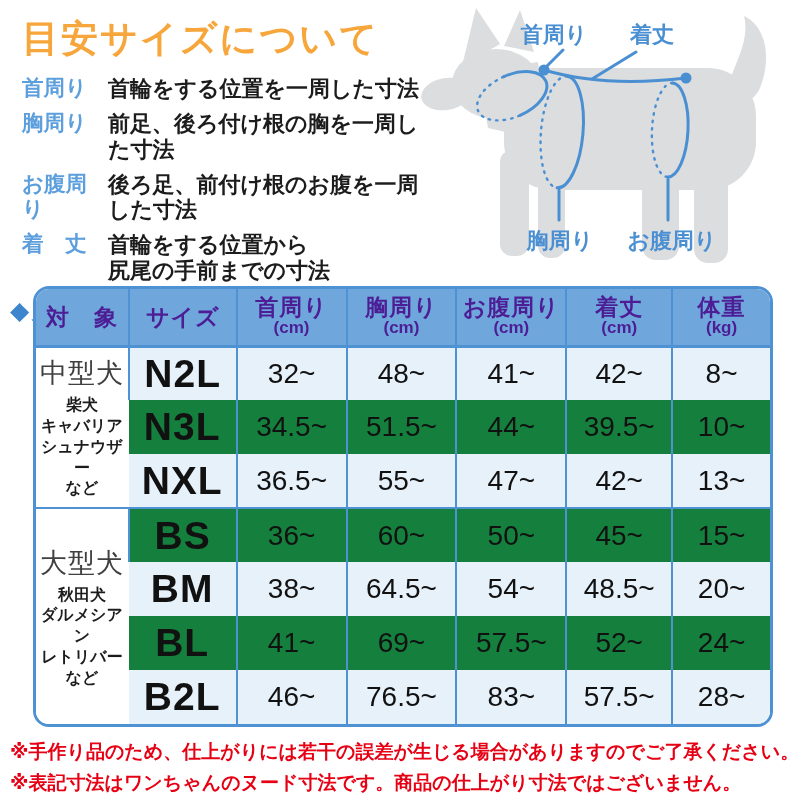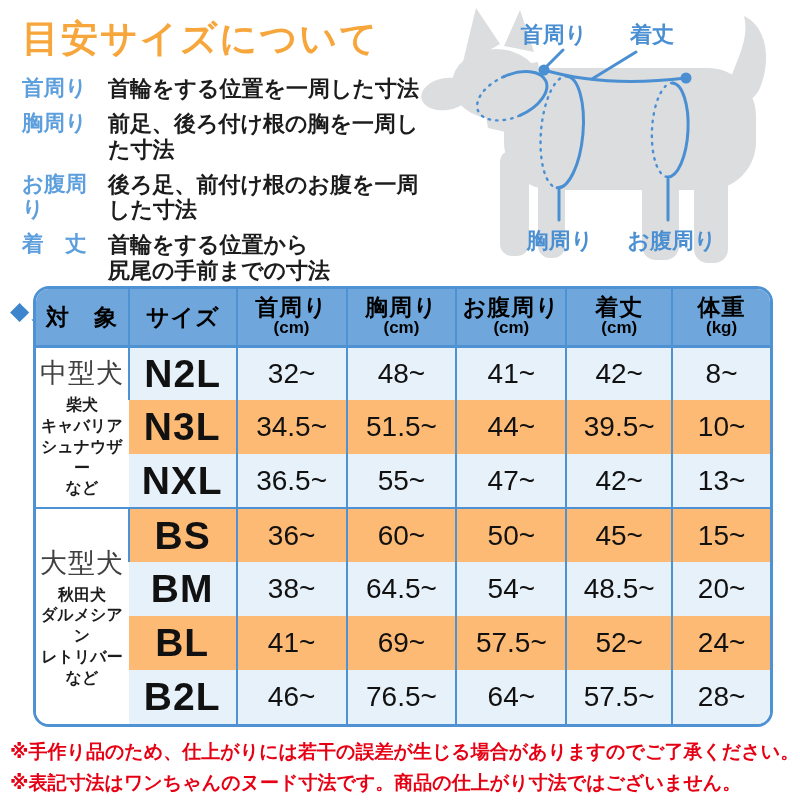--- a/index.html
+++ b/index.html
@@ -18,26 +18,26 @@
   .dog-fig{position:absolute;left:420px;top:0;width:380px;height:300px;}
 
   .section-heading{position:absolute;left:10px;top:246px;font-size:25px;
                    font-weight:bold;color:#3D86CD;letter-spacing:0.5px;margin-top:48px;}
 
   .table-wrap{position:absolute;left:33px;top:286px;width:734px;
               border:3px solid #4E92D4;border-radius:16px;overflow:hidden;
               background:#fff;}
   table{border-collapse:collapse;table-layout:fixed;width:100%;}
   th,td{padding:0;text-align:center;vertical-align:middle;box-sizing:border-box;}
-  thead th{height:57px;background:#6FA7DC;color:#000000;font-weight:bold;
+  thead th{height:57px;background:#6FA7DC;color:#4c1d95;font-weight:bold;
            border-bottom:3px solid #4E92D4;}
   thead th + th, tbody td + td{border-left:2px solid #4E92D4;}
   .hl{display:block;font-size:23px;line-height:1.05;letter-spacing:1px;}
   .hu{display:block;font-size:17px;line-height:1.1;font-weight:bold;}
-  tbody td{height:54px;font-size:28px;color:#111;background:#fdba74;}
+  tbody td{height:54px;font-size:28px;color:#111;background:#15803d;}
   tr.stripe td{background:#E7F1FA;}
   td.cat-cell{background:#fff !important;}
   tr.group-start td{border-top:2.5px solid #4E92D4;}
   td.size-cell{font-weight:bold;font-size:39px;letter-spacing:1px;}
   .cat-name{font-size:27px;font-weight:normal;color:#404040;letter-spacing:1px;
             display:block;margin-bottom:4px;}
   .breed{display:block;font-size:16px;font-weight:bold;color:#1c1c1c;line-height:1.3;}
 
   .footnotes{position:absolute;left:10px;top:736px;width:790px;}
   .footnote{font-size:19px;font-weight:bold;color:#E60014;line-height:1.65;}
@@ -219,21 +219,21 @@
           <td>41~</td>
           <td>69~</td>
           <td>57.5~</td>
           <td>52~</td>
           <td>24~</td>
         </tr>
         <tr class="stripe">
           <td class="size-cell">B2L</td>
           <td>46~</td>
           <td>76.5~</td>
-          <td>64~</td>
+          <td>83~</td>
           <td>57.5~</td>
           <td>28~</td>
         </tr>
       </tbody>
     </table>
   </div>
 
   <div class="footnotes">
     <div class="footnote">※手作り品のため、仕上がりには若干の誤差が生じる場合がありますのでご了承ください。</div>
     <div class="footnote">※表記寸法はワンちゃんのヌード寸法です。商品の仕上がり寸法ではございません。</div>

